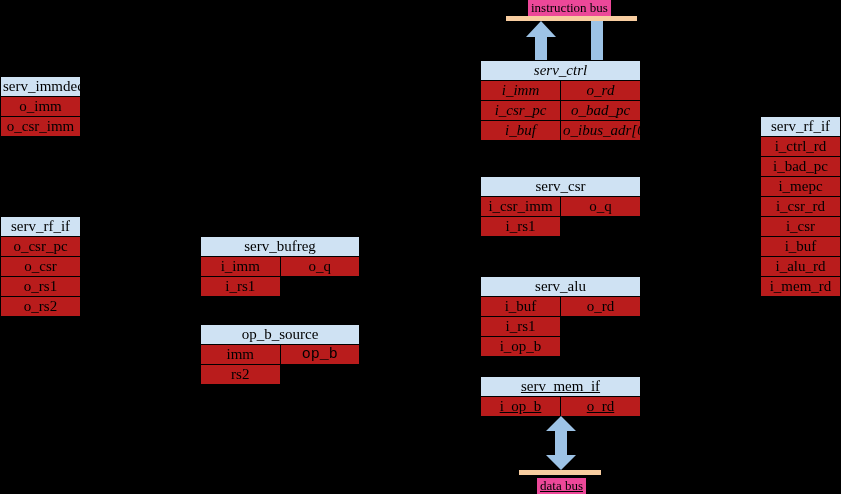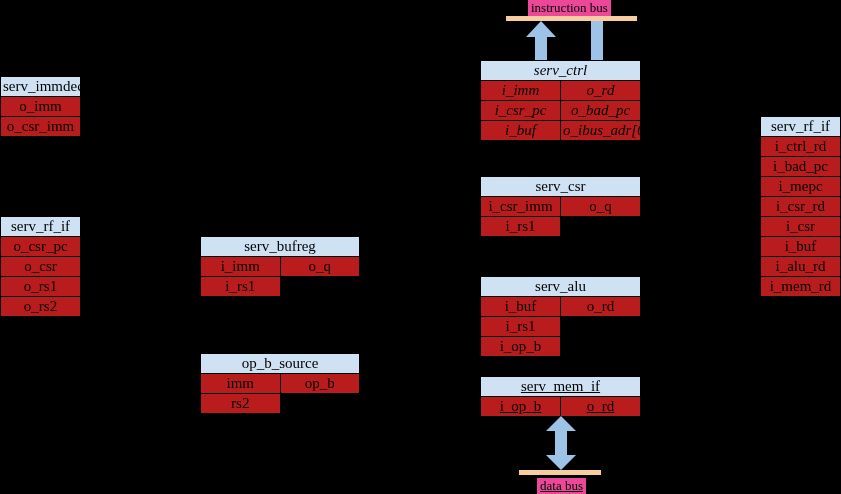--- a/index.html
+++ b/index.html
@@ -98,28 +98,28 @@
     <td style="width:50%;">i_imm</td>
     <td style="width:50%;">o_q</td>
   </tr>
   <tr>
     <td>i_rs1</td>
     <td class="void"></td>
   </tr>
 </tbody>
   </table>
 
-<table class="tbl" style="left:200px; top:353px; width:160px;">
+<table class="tbl" style="left:200px; top:324px; width:160px;">
   <tbody>
       <tr>
         <td class="hdr" colspan="2">op_b_source</td>
       </tr>
   <tr>
     <td style="width:50%;">imm</td>
-    <td style="width:50%;">op_b</td>
+    <td style="width:50%;font-family:Liberation Mono, monospace;">op_b</td>
   </tr>
   <tr>
     <td>rs2</td>
     <td class="void"></td>
   </tr>
 </tbody>
   </table>
 
 <table class="tbl" style="left:480px; top:60px; width:161px;font-style:italic;">
   <tbody>

